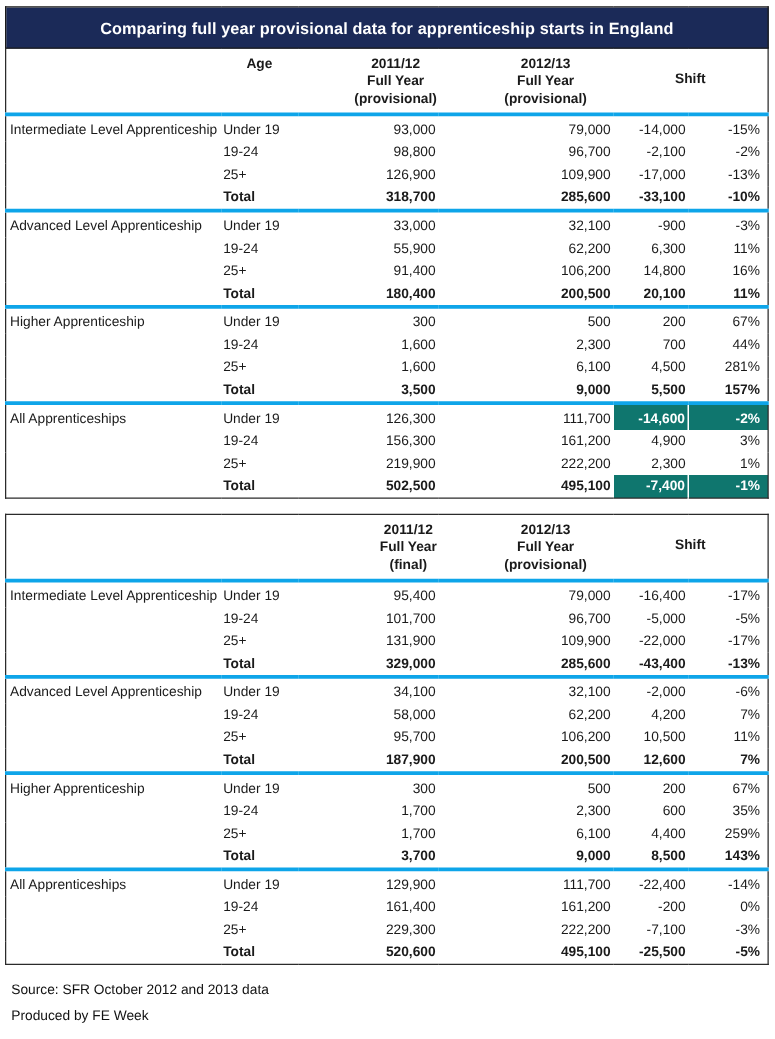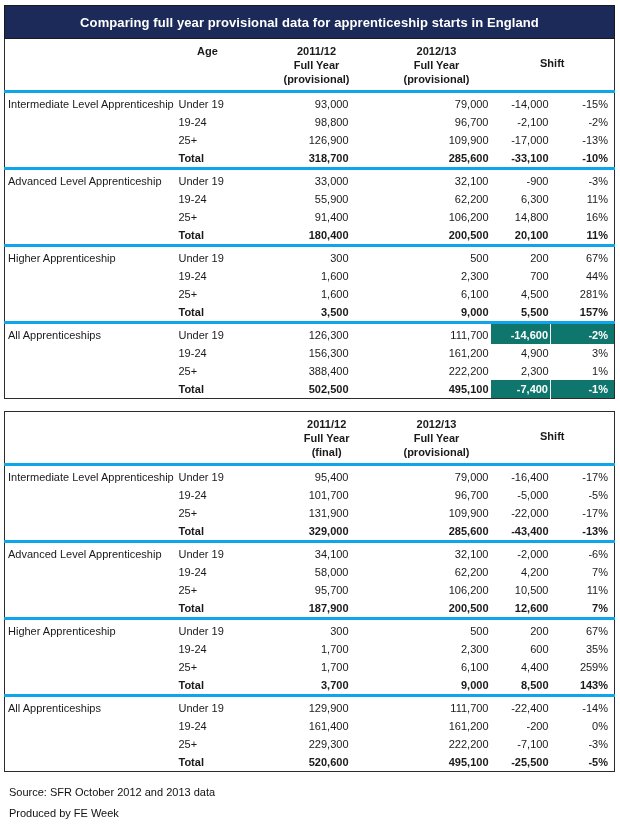--- a/index.html
+++ b/index.html
@@ -241,21 +241,21 @@
           <td class="c0"></td>
           <td class="c1">19-24</td>
           <td class="c2">156,300</td>
           <td class="c3">161,200</td>
           <td class="c4">4,900</td>
           <td class="c5">3%</td>
         </tr>
         <tr>
           <td class="c0"></td>
           <td class="c1">25+</td>
-          <td class="c2">388,400</td>
+          <td class="c2">219,900</td>
           <td class="c3">222,200</td>
           <td class="c4">2,300</td>
           <td class="c5">1%</td>
         </tr>
         <tr class="total-row">
           <td class="c0"></td>
           <td class="c1">Total</td>
           <td class="c2">502,500</td>
           <td class="c3">495,100</td>
           <td class="c4 hl">-7,400</td>

